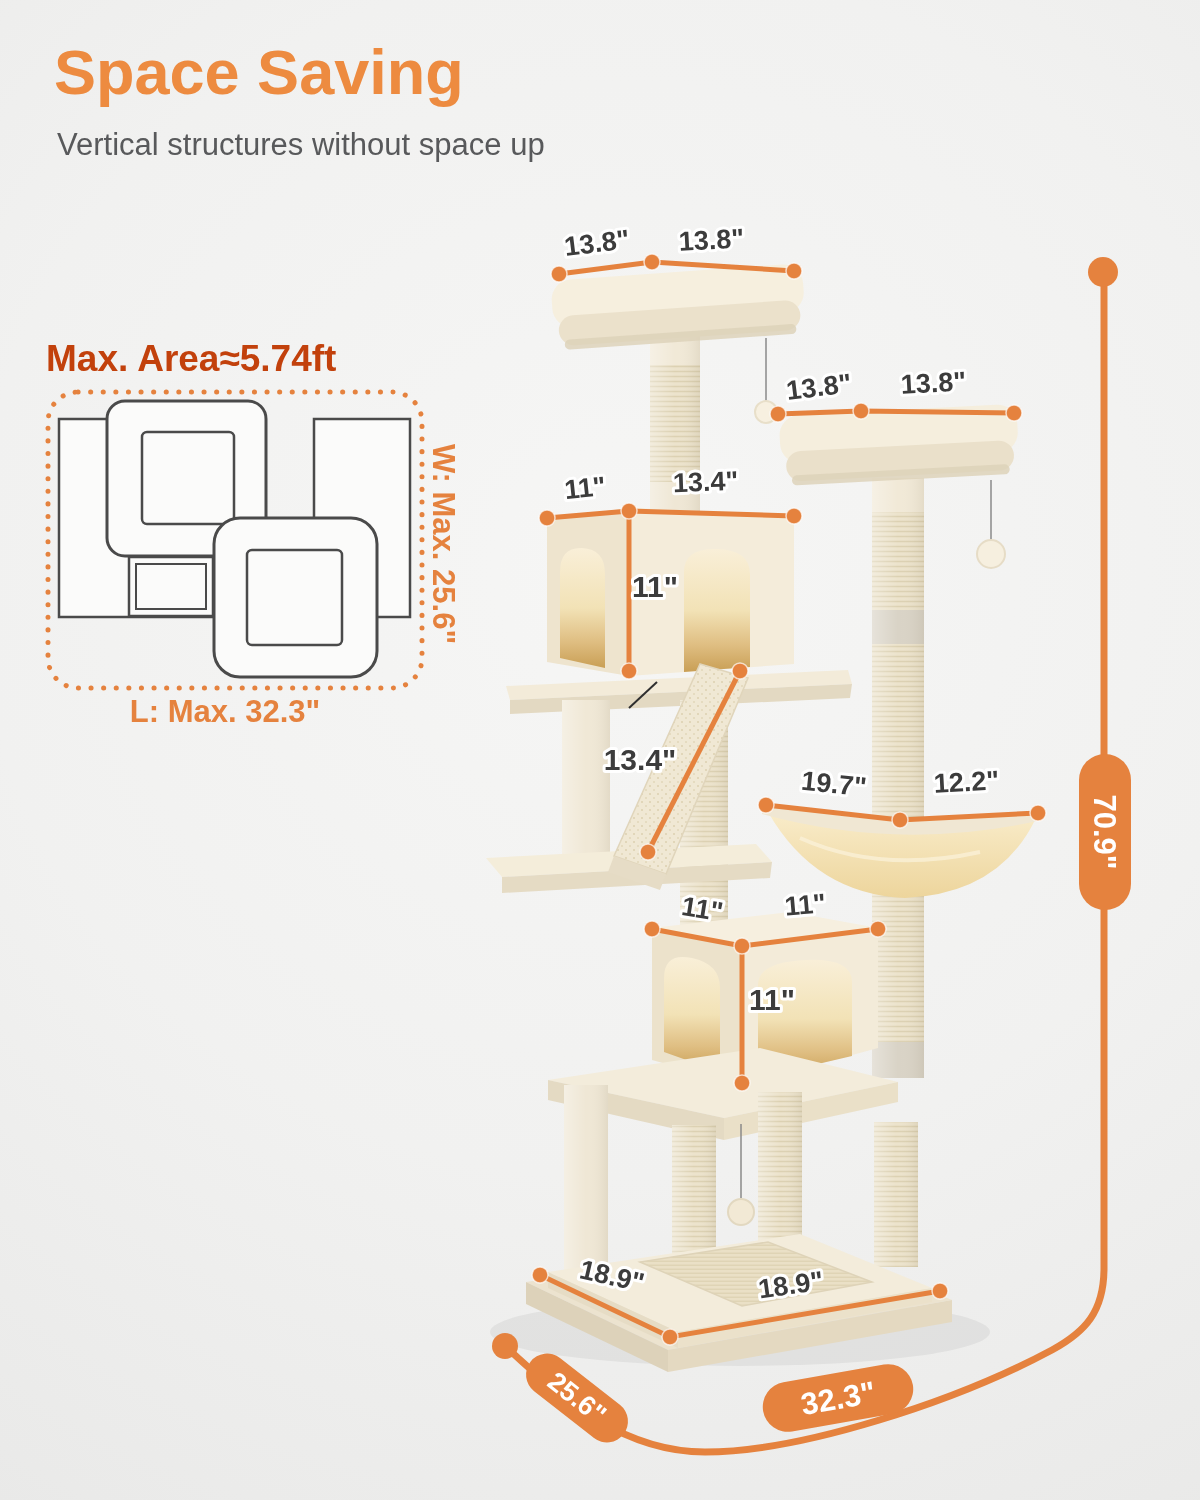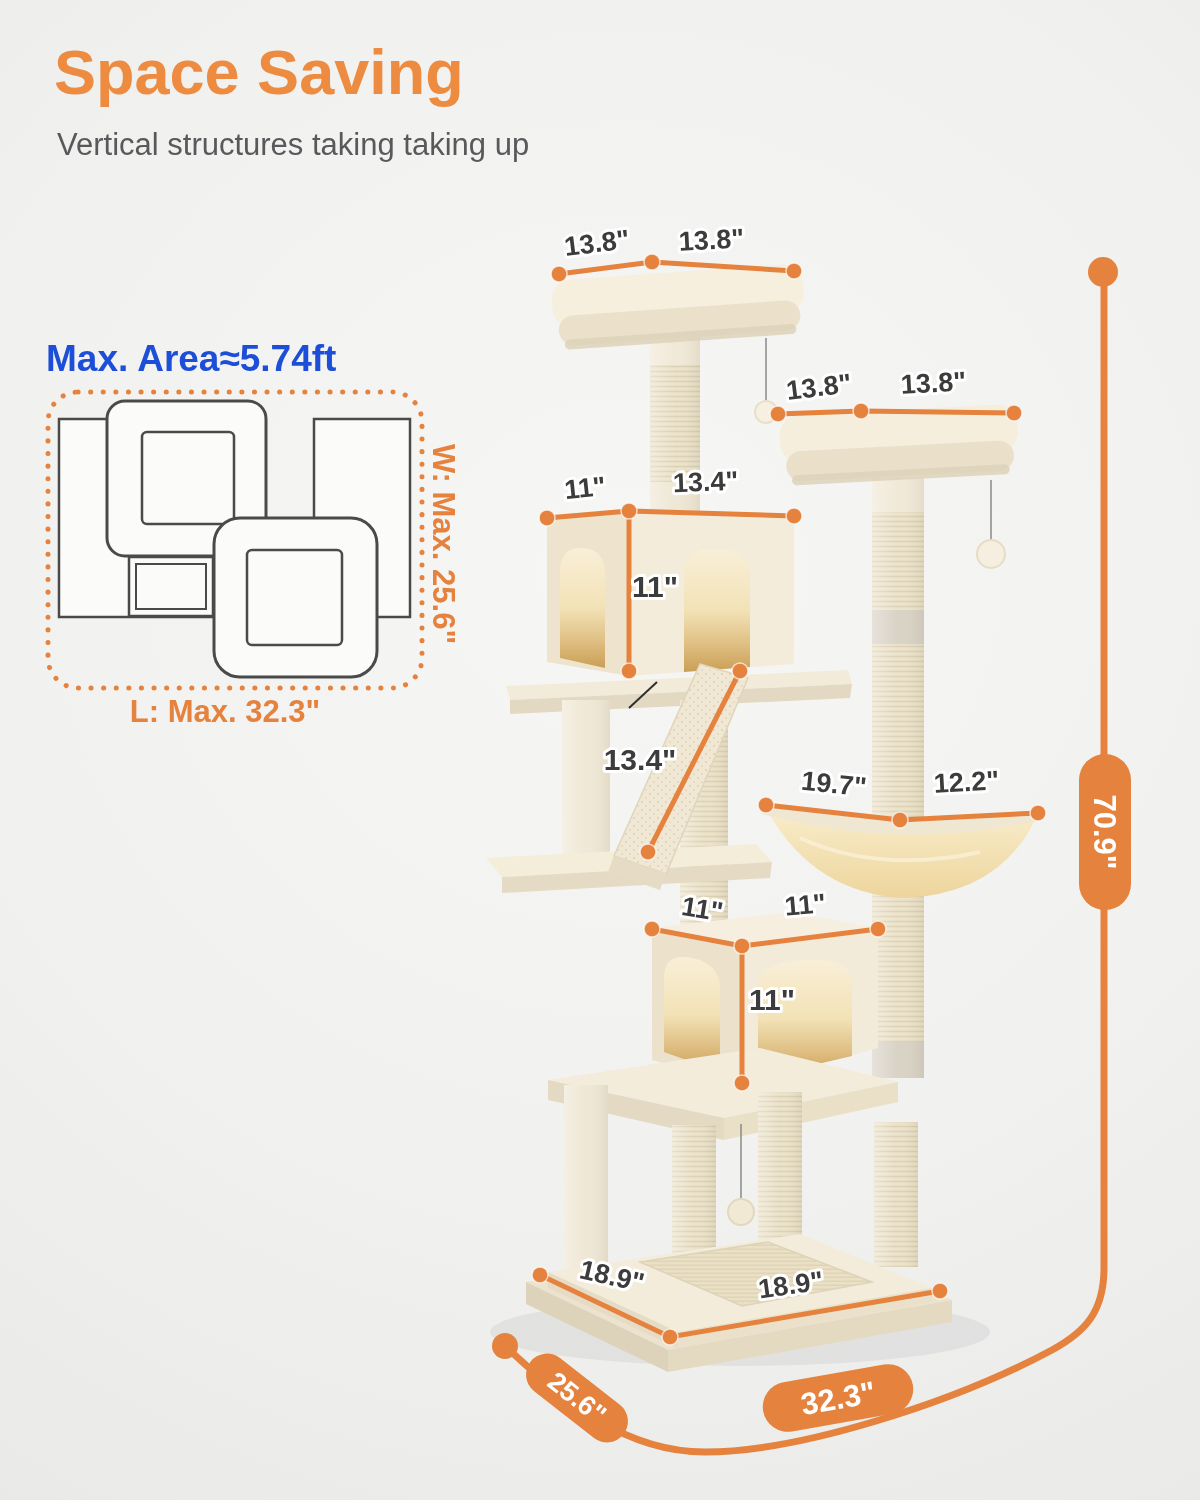--- a/index.html
+++ b/index.html
@@ -16,21 +16,21 @@
     font-size:63px;font-weight:800;letter-spacing:0px;color:#ED8B40;
   }
   .hdr-sub{
     position:absolute;left:57px;top:124px;
     font-size:31px;line-height:41px;font-weight:500;color:#58595B;
   }
 
   
   .fp-title{
     position:absolute;left:46px;top:338px;
-    font-size:37px;font-weight:800;color:#1d4ed8;
+    font-size:37px;font-weight:800;color:#c2410c;
   }
   .fp-length{
     position:absolute;left:60px;top:694px;width:330px;text-align:center;
     font-size:31px;font-weight:800;color:#E5823E;
   }
   .fp-width{
     position:absolute;left:294px;top:527px;width:300px;height:34px;text-align:center;
     font-size:31px;font-weight:800;color:#E5823E;
     transform:rotate(90deg);
   }
@@ -50,21 +50,21 @@
   }
   .badge-text.big{font-size:31px;}
 </style>
 </head>
 <body>
 
 <div class="stage">
 
   <div class="hdr-title">Space Saving</div>
   <div class="hdr-sub">
-    <div>Vertical structures taking taking up</div>
+    <div>Vertical structures without space up</div>
   </div>
 
   <div class="fp-title">Max. Area≈5.74ft</div>
   <div class="fp-length">L: Max. 32.3"</div>
   <div class="fp-width">W: Max. 25.6"</div>
 
   <svg width="1200" height="1500" viewBox="0 0 1200 1500">
     <defs>
       <pattern id="sisal" width="6" height="5" patternUnits="userSpaceOnUse">
         <rect width="6" height="5" fill="#ece3cc"></rect>

